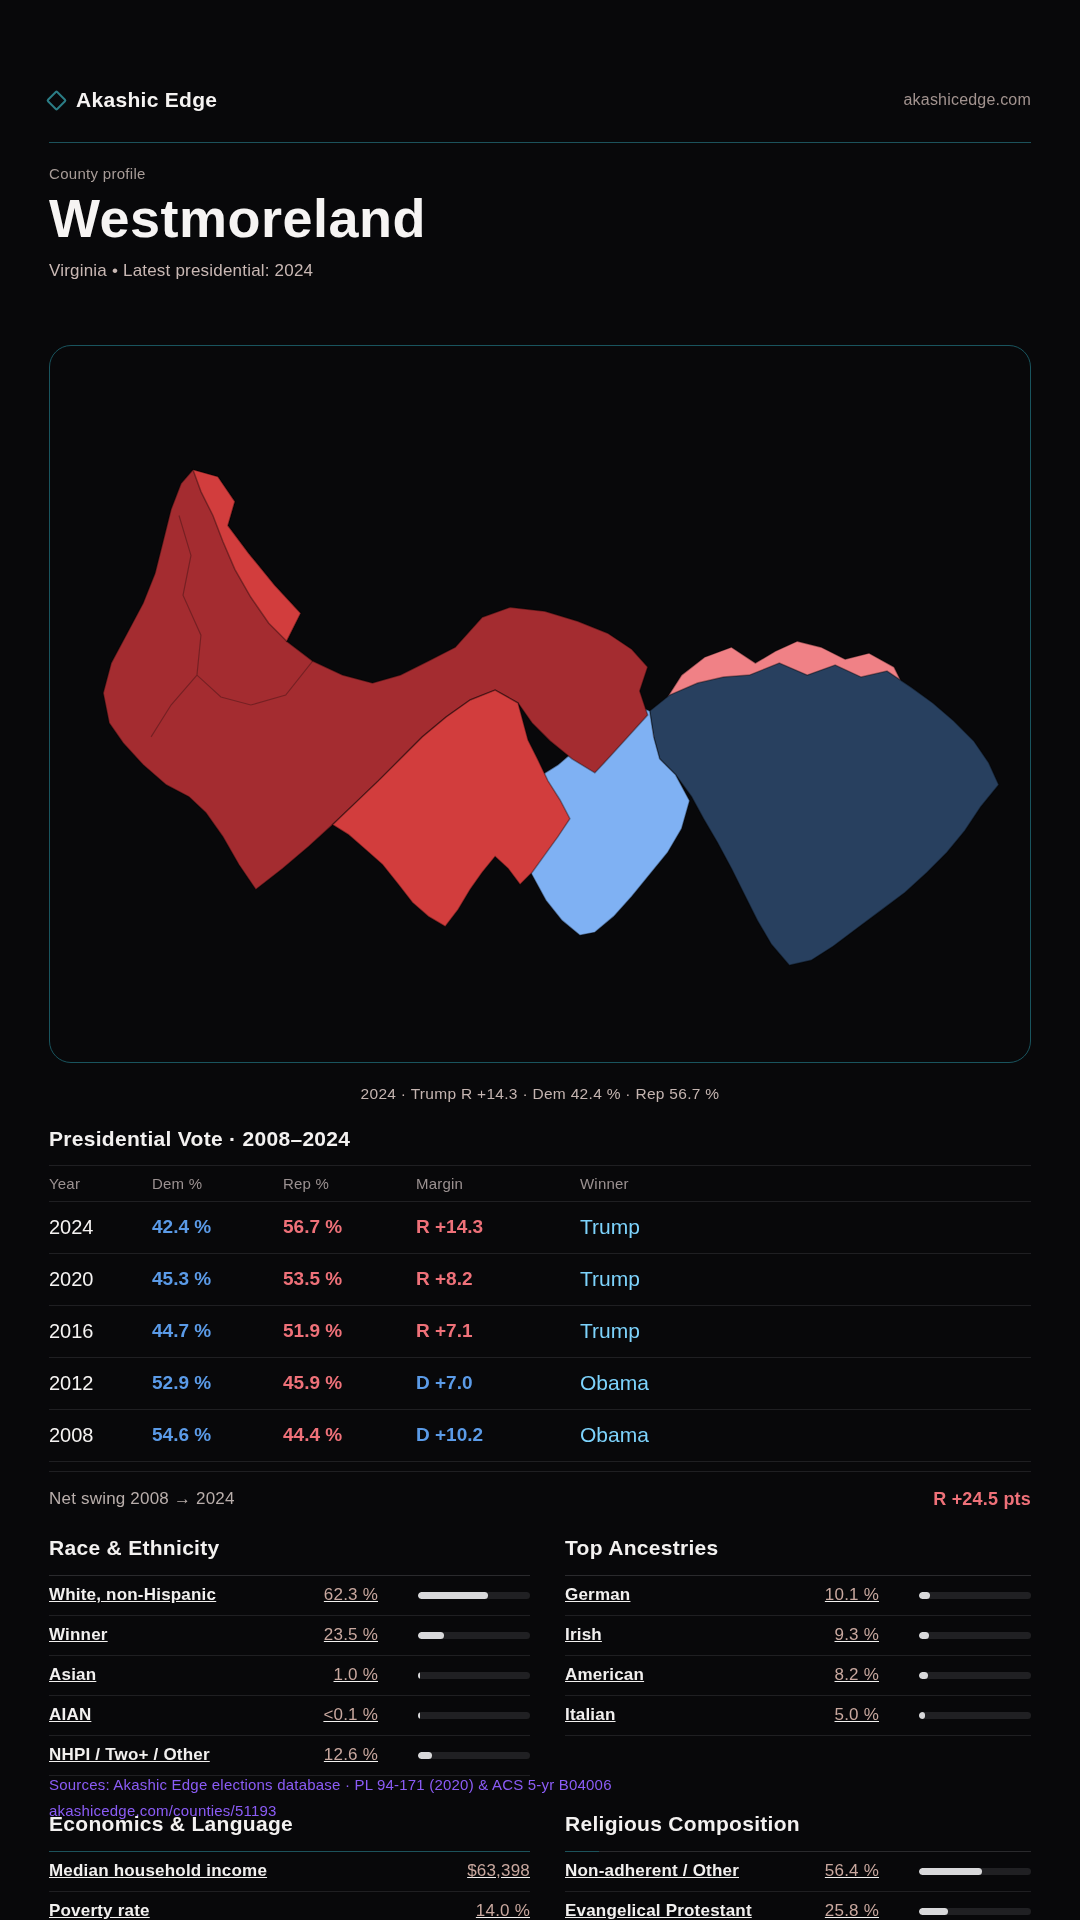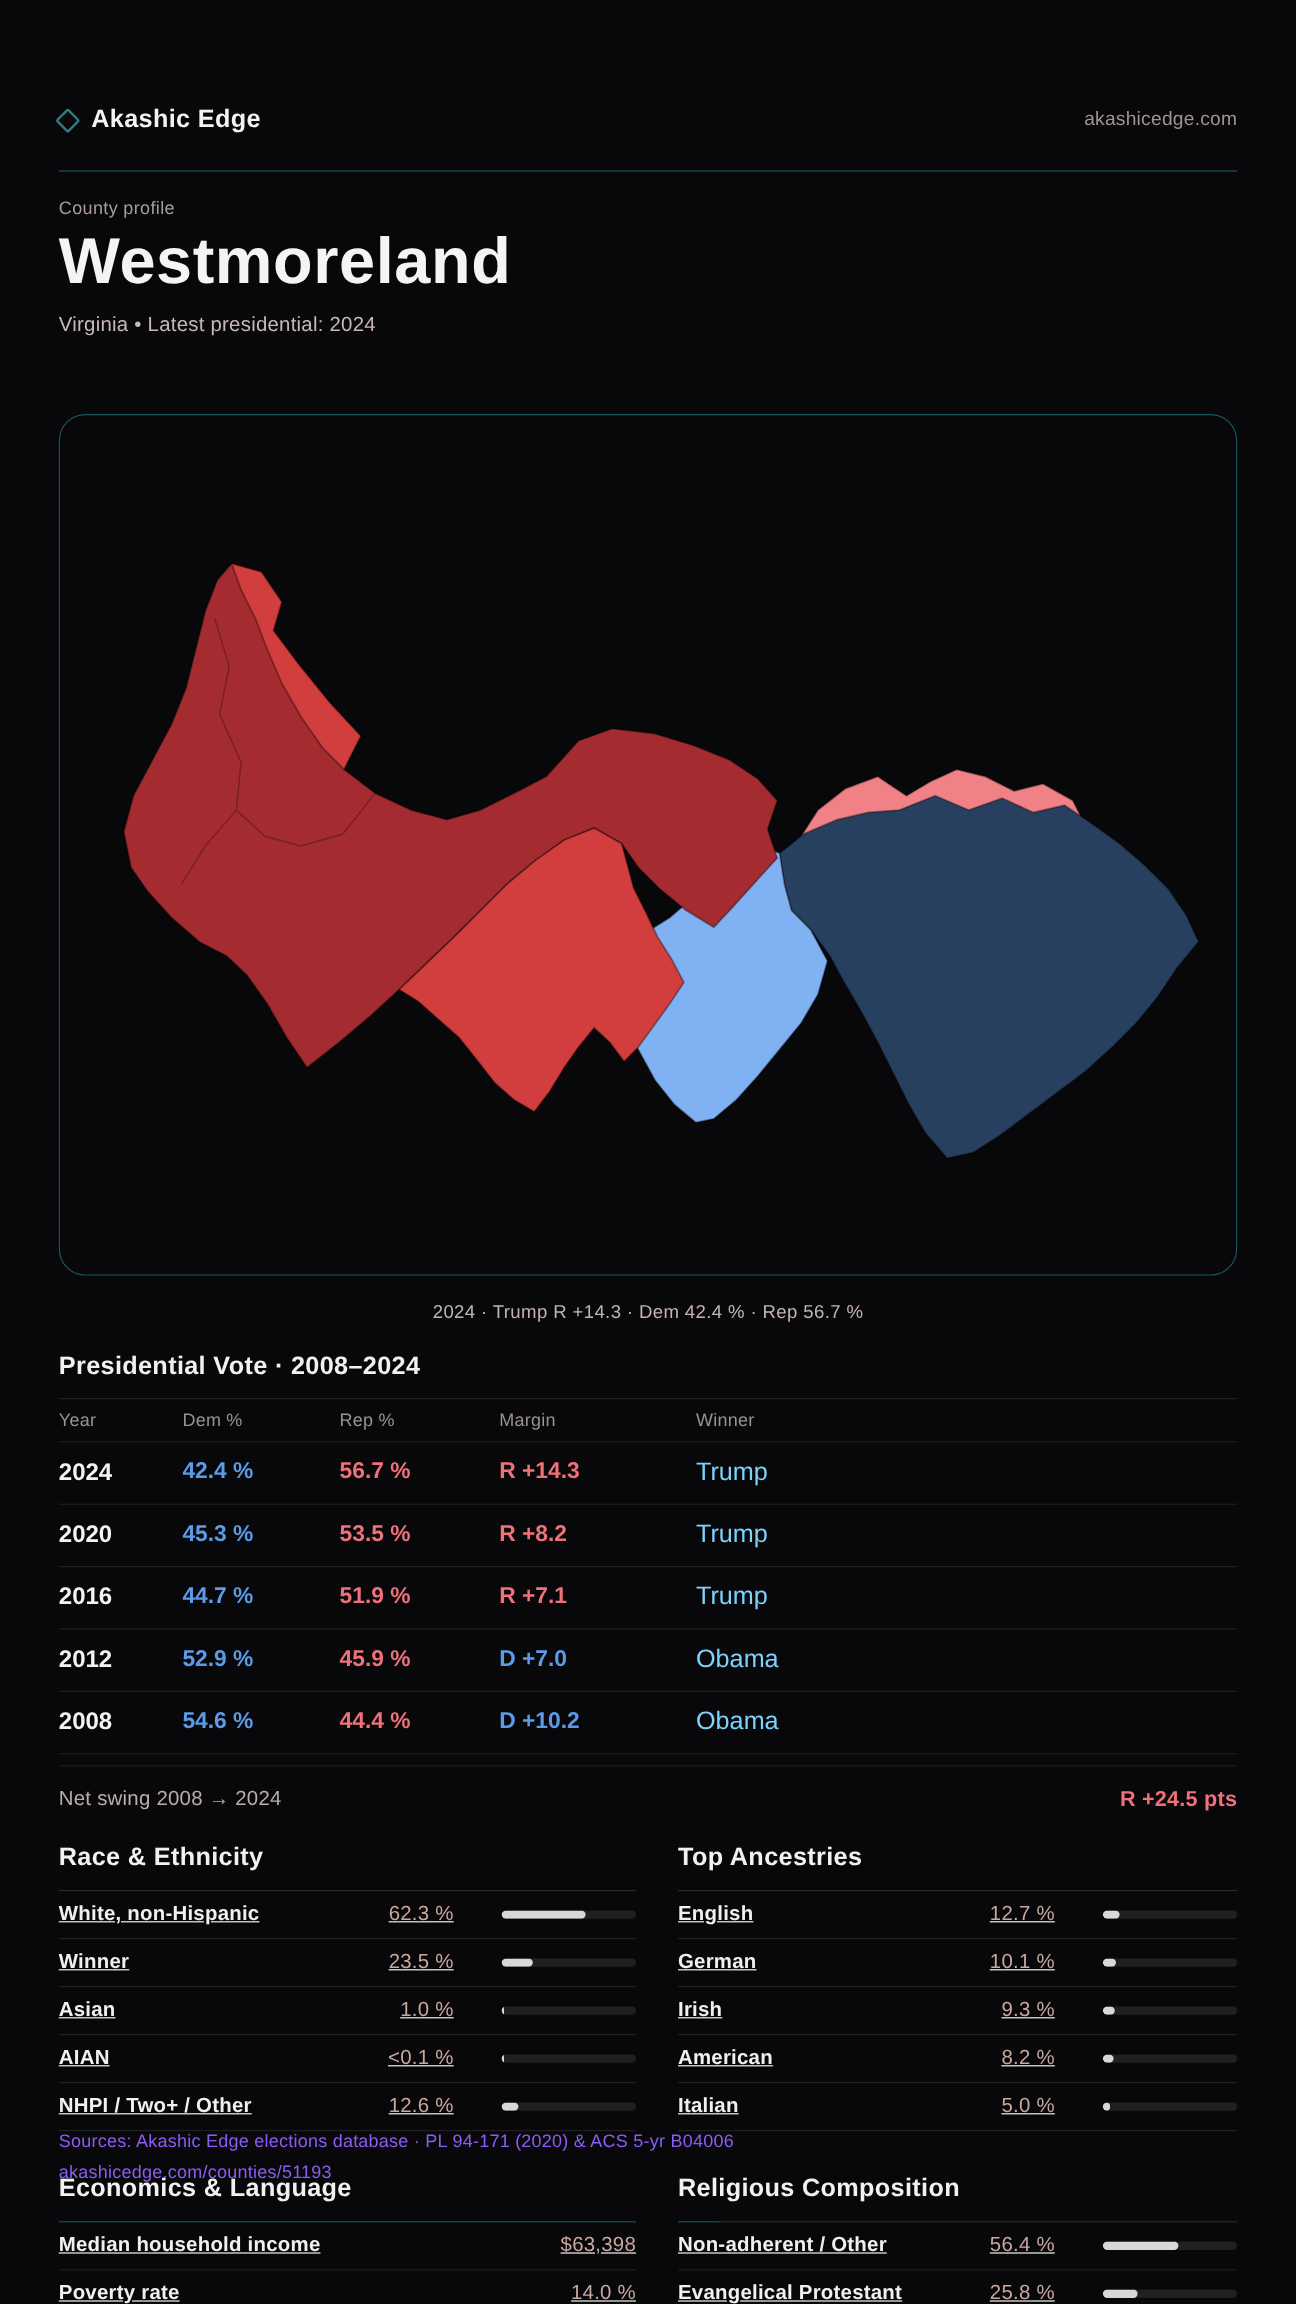--- a/index.html
+++ b/index.html
@@ -43,21 +43,21 @@
   .vt-row{display:flex;align-items:center;border-top:1px solid var(--divider);}
   .vt-head{height:36px;}
   .vt-body{height:52px;}
   .vt-col{flex:0 0 auto;}
   .c-year{width:103px;}
   .c-dem{width:131px;}
   .c-rep{width:133px;}
   .c-margin{width:164px;}
   .c-winner{flex:1 1 auto;}
   .vt-head .vt-col{font-size:15px;color:var(--gray);font-weight:normal;letter-spacing:.2px;}
-  .vt-body .c-year{font-size:20px;font-weight:bold;color:#f5f3f2;}
+  .vt-body .c-year{font-size:20px;font-weight:normal;color:#f5f3f2;}
   .vt-body .c-dem{font-size:19px;font-weight:bold;color:var(--dem);}
   .vt-body .c-rep{font-size:19px;font-weight:bold;color:var(--rep);}
   .vt-body .c-margin{font-size:19px;font-weight:bold;}
   .vt-body .c-margin[data-party="R"]{color:var(--rep);}
   .vt-body .c-margin[data-party="D"]{color:var(--dem);}
   .vt-body .c-winner{font-size:21px;font-weight:normal;color:#7dd3fc;}
   .vote-table-bottom{height:1px;background:var(--divider);}
   .net-swing{margin-top:9px;border-top:1px solid var(--divider);padding-top:17px;
     display:flex;justify-content:space-between;align-items:center;}
   .net-swing-label{font-size:17px;color:#b9aeab;letter-spacing:.2px;}
@@ -209,27 +209,20 @@
         <span class="bar">
             <span class="fill" style="width: 12.6%;"></span>
           </span>
       </div>
     </div>
 
     <div class="col-r">
       <div class="stat-title">Top Ancestries</div>
       <div class="stat-divider"></div>
       <div class="stat-row">
-        <span class="stat-label">English</span>
-        <span class="stat-value">12.7 %</span>
-        <span class="bar">
-            <span class="fill" style="width: 12.7%;"></span>
-          </span>
-      </div>
-      <div class="stat-row">
         <span class="stat-label">German</span>
         <span class="stat-value">10.1 %</span>
         <span class="bar">
             <span class="fill" style="width: 10.1%;"></span>
           </span>
       </div>
       <div class="stat-row">
         <span class="stat-label">Irish</span>
         <span class="stat-value">9.3 %</span>
         <span class="bar">

